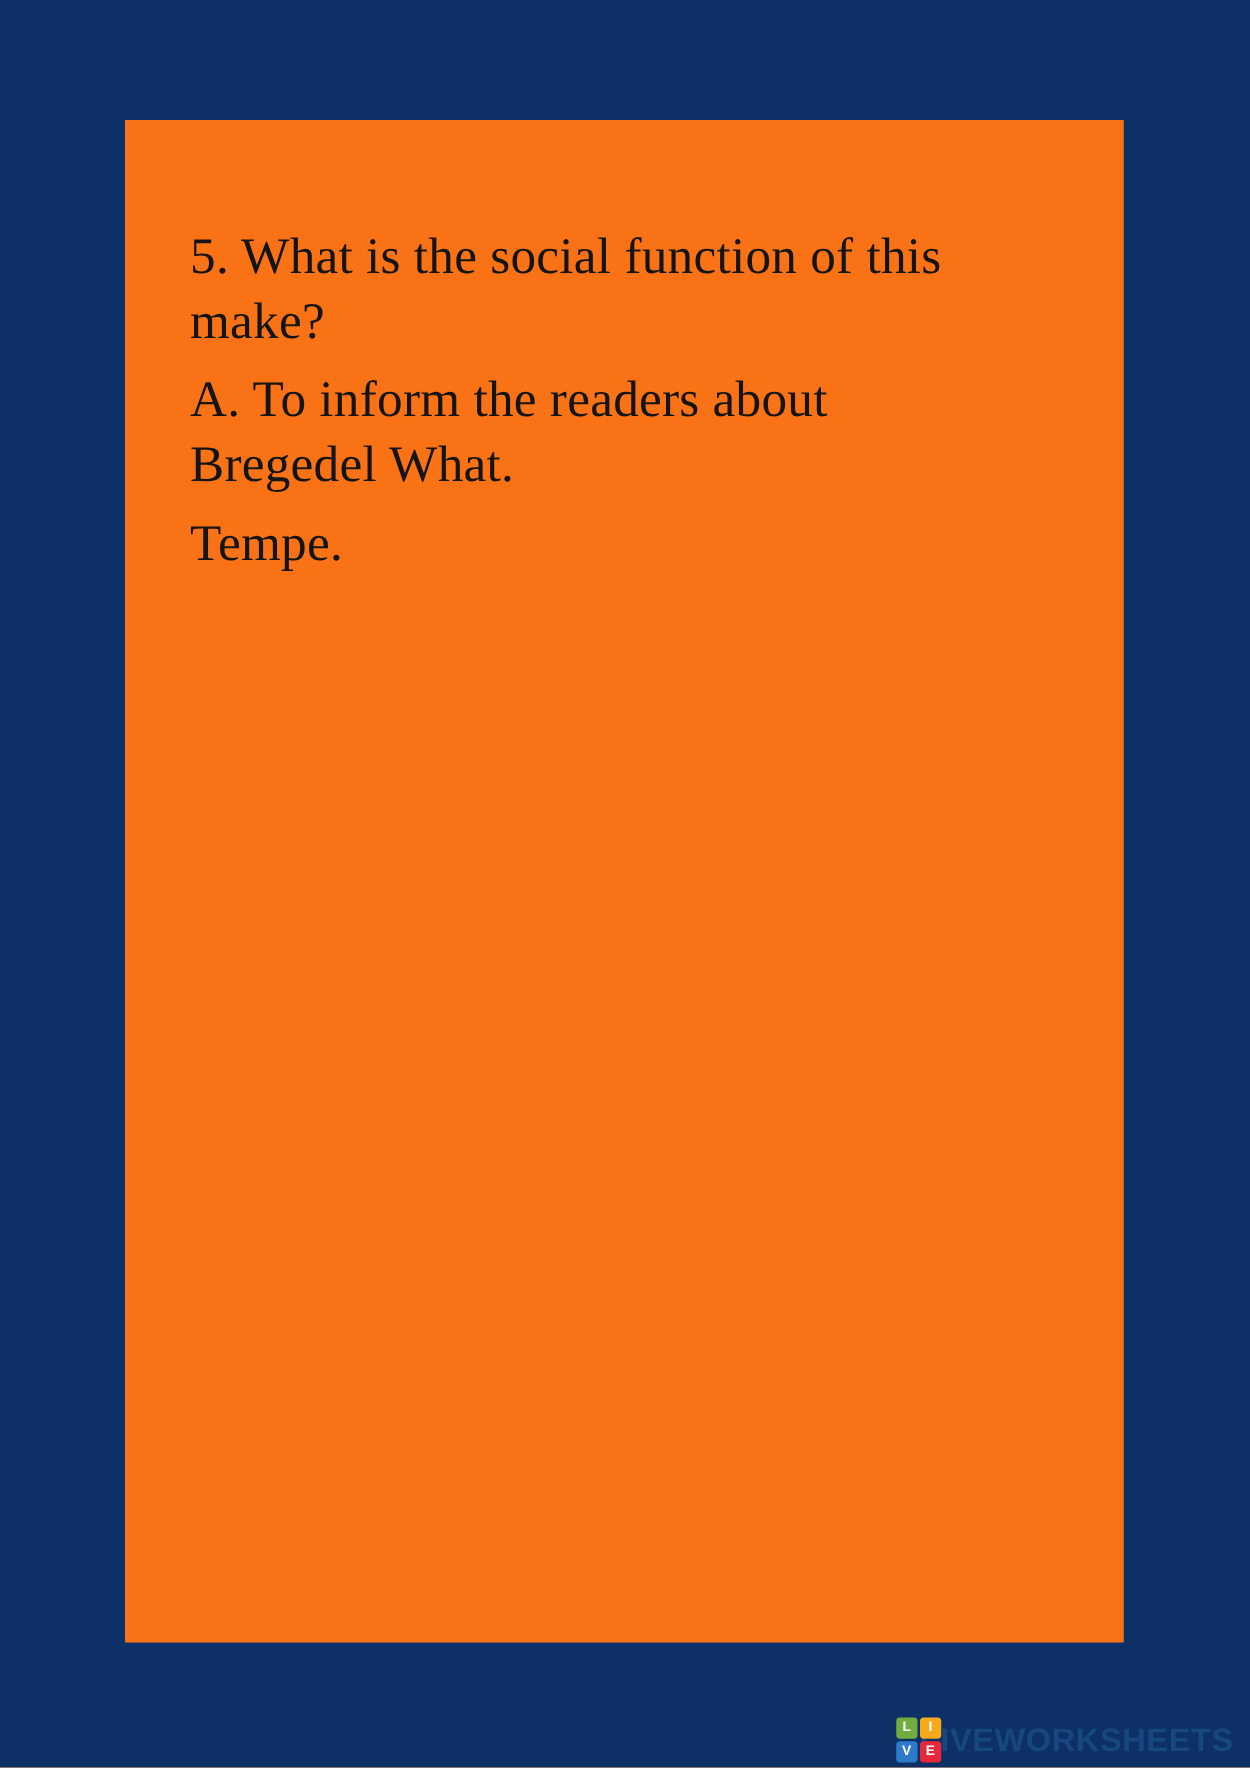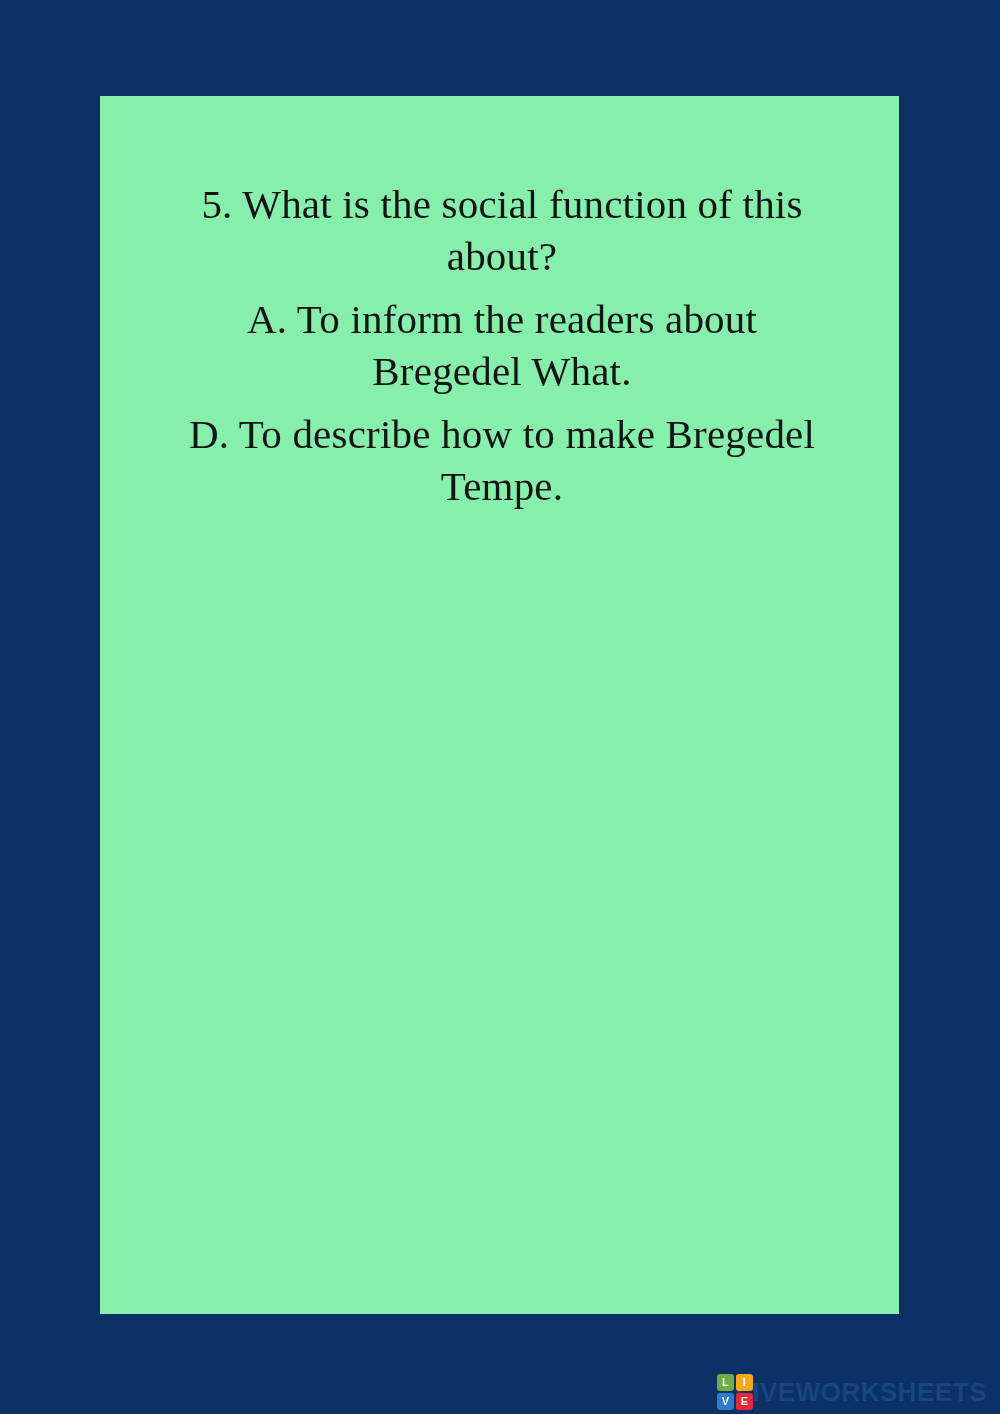--- a/index.html
+++ b/index.html
@@ -76,37 +76,36 @@
     letter-spacing: 0.5px;
     color: #17477f; 
     user-select: none;
   }
 </style>
 </head>
 <body>
 
 <div class="canvas" style="background-color: rgb(13, 49, 102);">
 
-  <div class="paper" style="background-color: #86efac; text-align: center;">
+  <div class="paper" style="background-color: #f97316;">
     <div class="content">
 
       <div>
         <div class="line">5. What is the social function of this</div>
-        <div class="line">about?</div>
+        <div class="line">make?</div>
       </div>
 
       <div class="option">
         <div class="line">A. To inform the readers about</div>
         <div class="line">Bregedel What.</div>
       </div>
 
 
 
       <div class="option">
-        <div class="line">D. To describe how to make Bregedel</div>
         <div class="line">Tempe.</div>
       </div>
 
     </div>
   </div>
 
   <div class="brand">
     <div class="logo">
       <span class="sq" style="background-color: rgb(111, 174, 62);">L</span>
       <span class="sq" style="background-color: rgb(247, 168, 27);">I</span>

